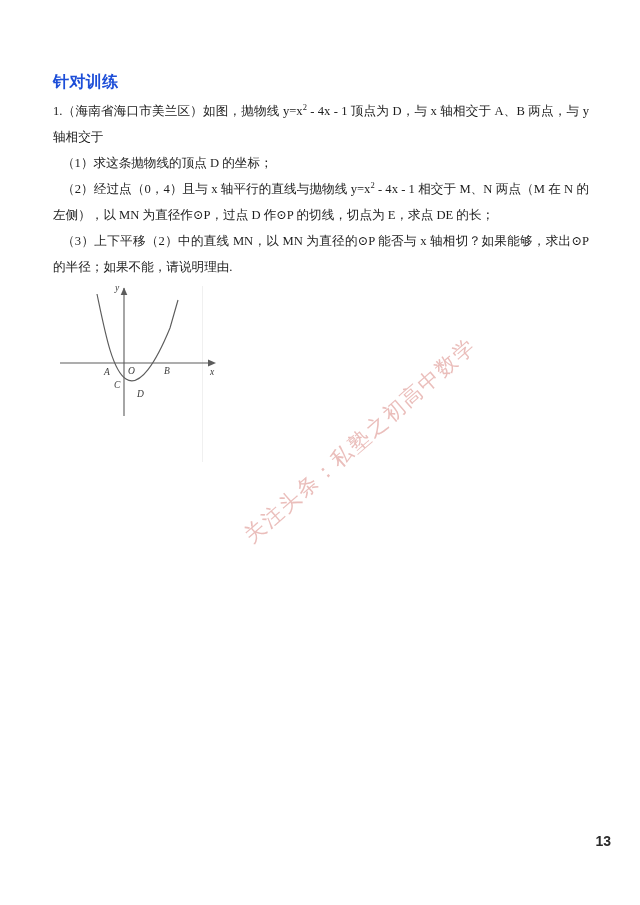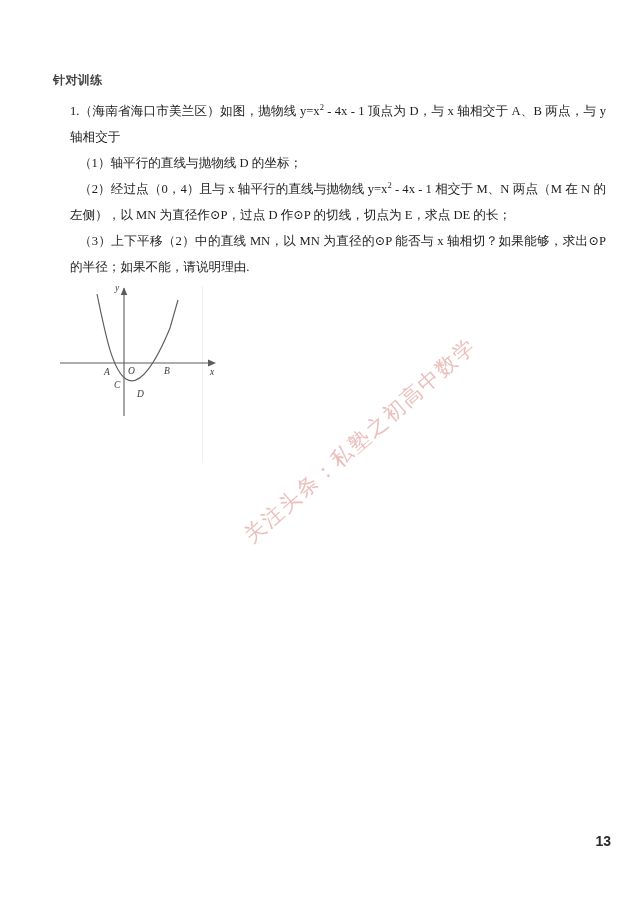--- a/index.html
+++ b/index.html
@@ -34,37 +34,36 @@
     background: #f0f0f0;
   }
 
   
   .section-heading {
     position: absolute;
     left: 53px;
     top: 72px;
     font-family: "Liberation Sans", "DejaVu Sans", sans-serif;
     font-weight: bold;
-    font-size: 12px;
+    font-size: 16px;
     letter-spacing: 0.4px;
-    color: #404040;
+    color: #1d4ed8;
     white-space: nowrap;
   }
 
   
   .body-text {
     position: absolute;
     left: 53px;
     top: 98px;
     width: 536px;
     font-size: 12.6px;
     line-height: 26px;
     color: #1c1c1c;
     text-align: justify;
-    margin-left: 17px;
   }
   .para {
     margin: 0;
     text-indent: 0;
   }
   .para.indented {
     text-indent: 9px;
   }
   sup {
     font-size: 0.68em;
@@ -123,21 +122,21 @@
   <div class="section-heading">针对训练</div>
 
   <div class="body-text">
 
     <p class="para">
       <span>1.（海南省海口市美兰区）如图，抛物线 y=x</span><sup>2</sup><span> - 4x - 1 顶点为 D，与 x 轴相交于 A、B 两点，与 y 轴相交于</span>
     </p>
 
 
     <p class="para indented">
-      <span>（1）</span><span>轴平行的直线与抛物线 D 的坐标；</span>
+      <span>（1）</span><span>求这条抛物线的顶点 D 的坐标；</span>
     </p>
 
     <p class="para indented">
       <span>（2）</span><span>经过点（0，4）且与 x 轴平行的直线与抛物线 y=x</span><sup>2</sup><span> - 4x - 1 相交于 M、N 两点（M 在 N 的左侧），以 MN 为直径作⊙P，过点 D 作⊙P 的切线，切点为 E，求点 DE 的长；</span>
     </p>
 
     <p class="para indented">
       <span>（3）</span><span>上下平移（2）中的直线 MN，以 MN 为直径的⊙P 能否与 x 轴相切？如果能够，求出⊙P 的半径；如果不能，请说明理由.</span>
     </p>
 

